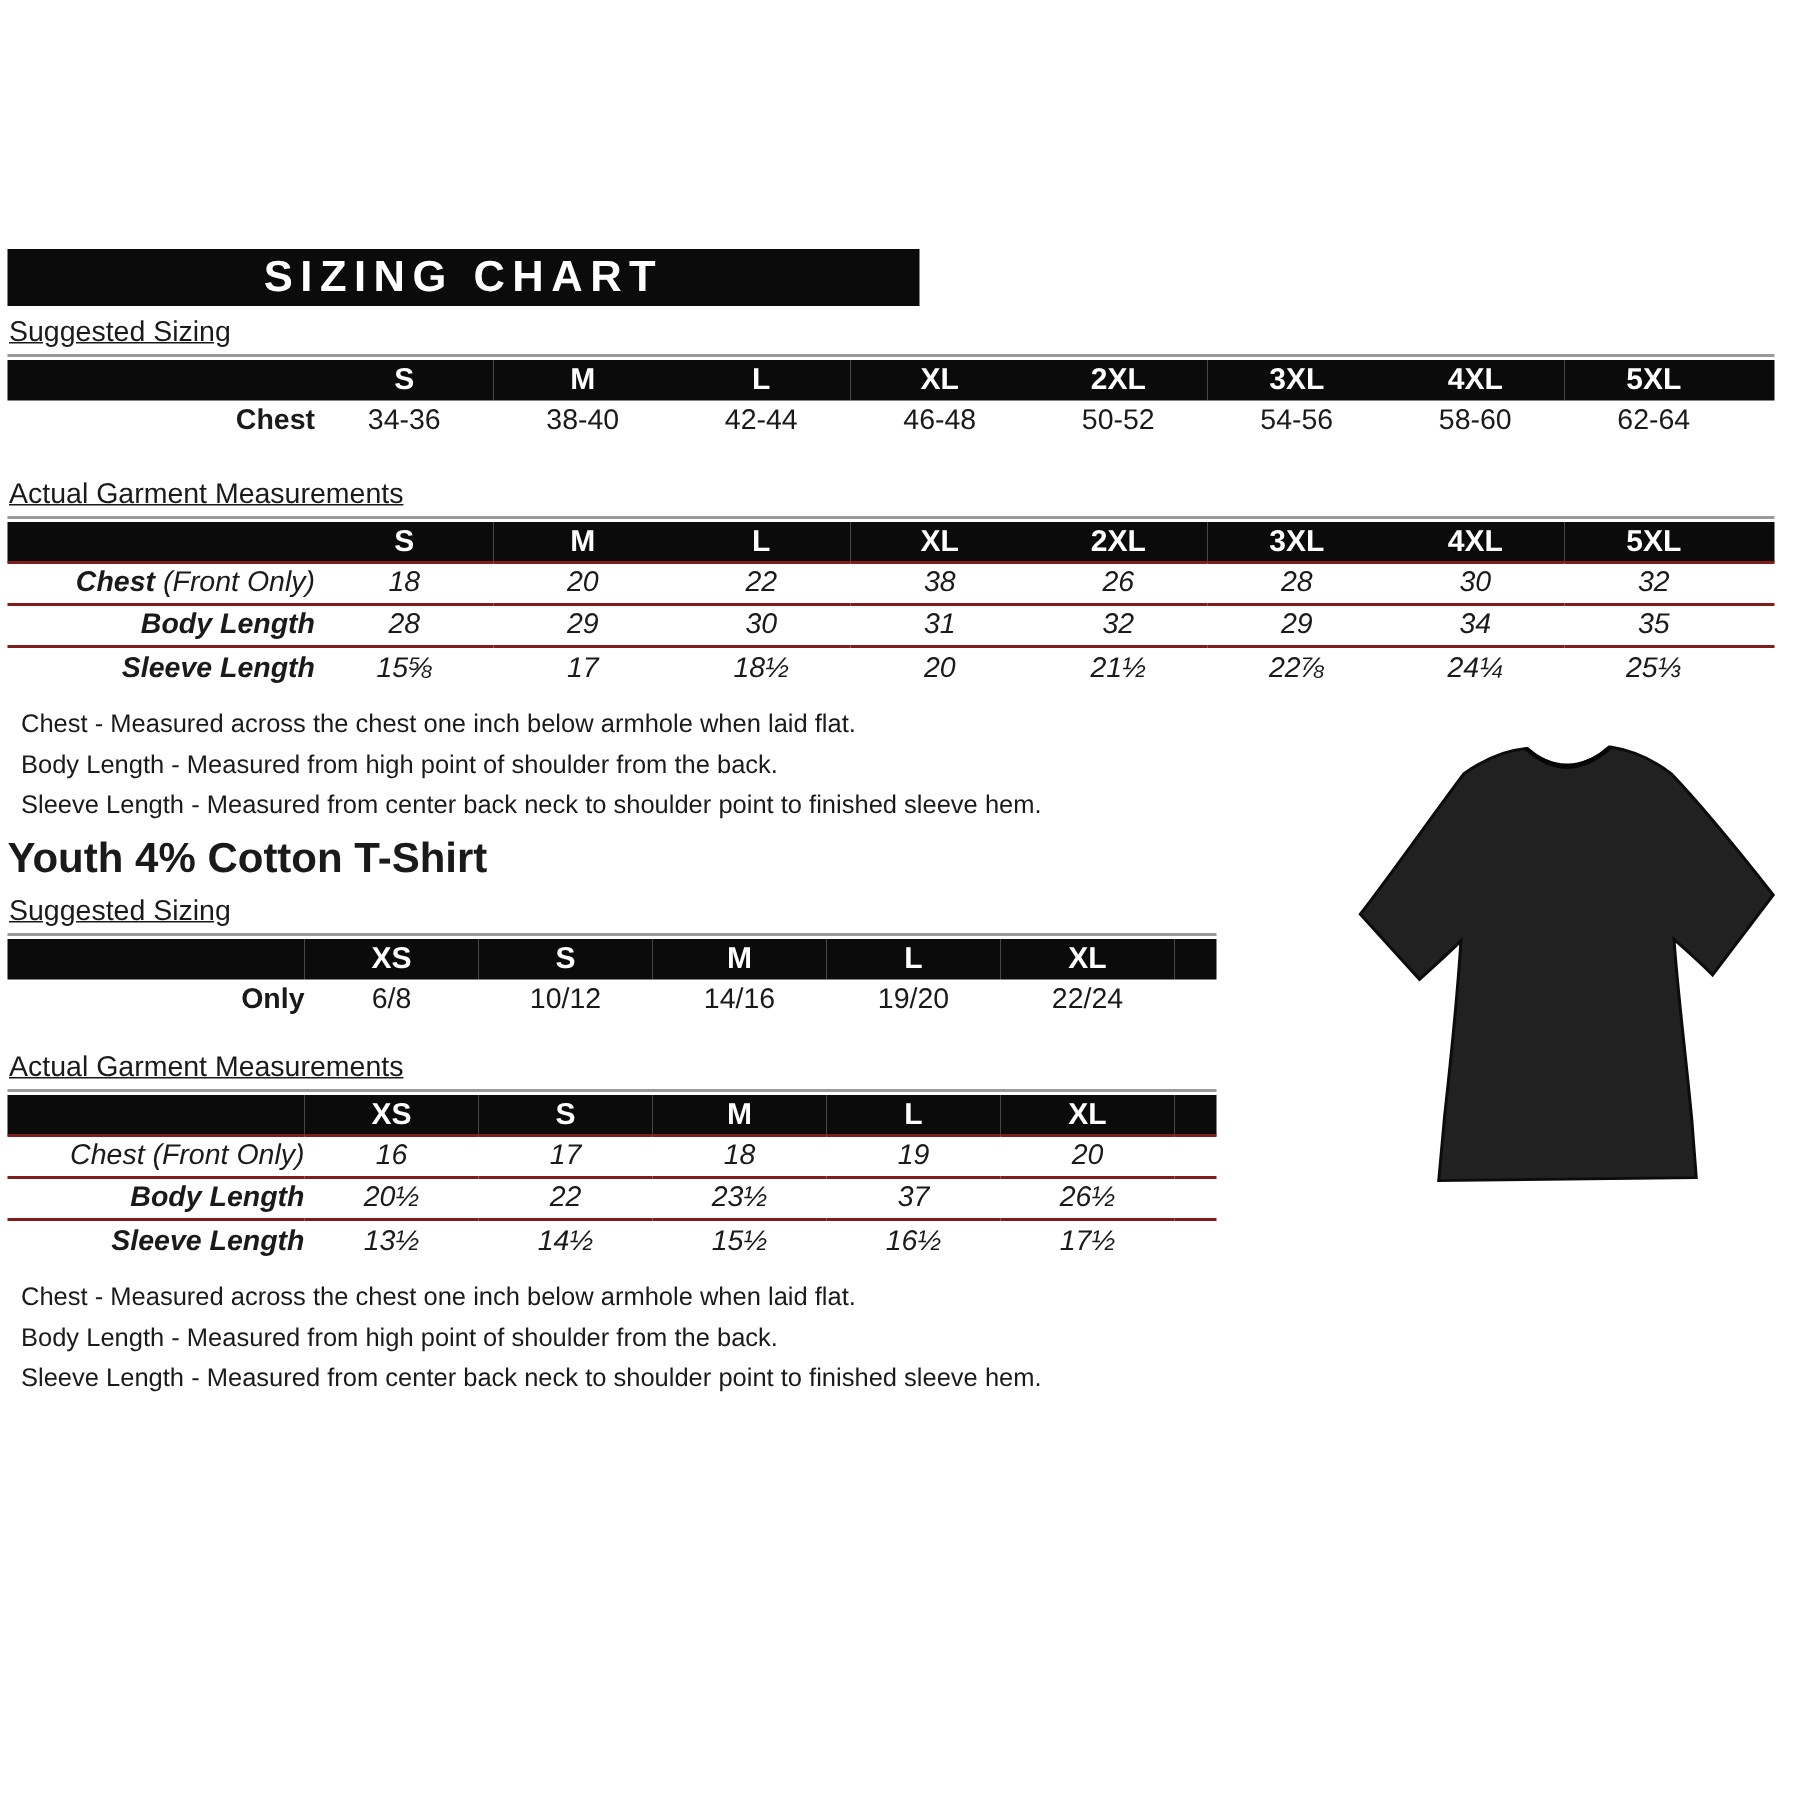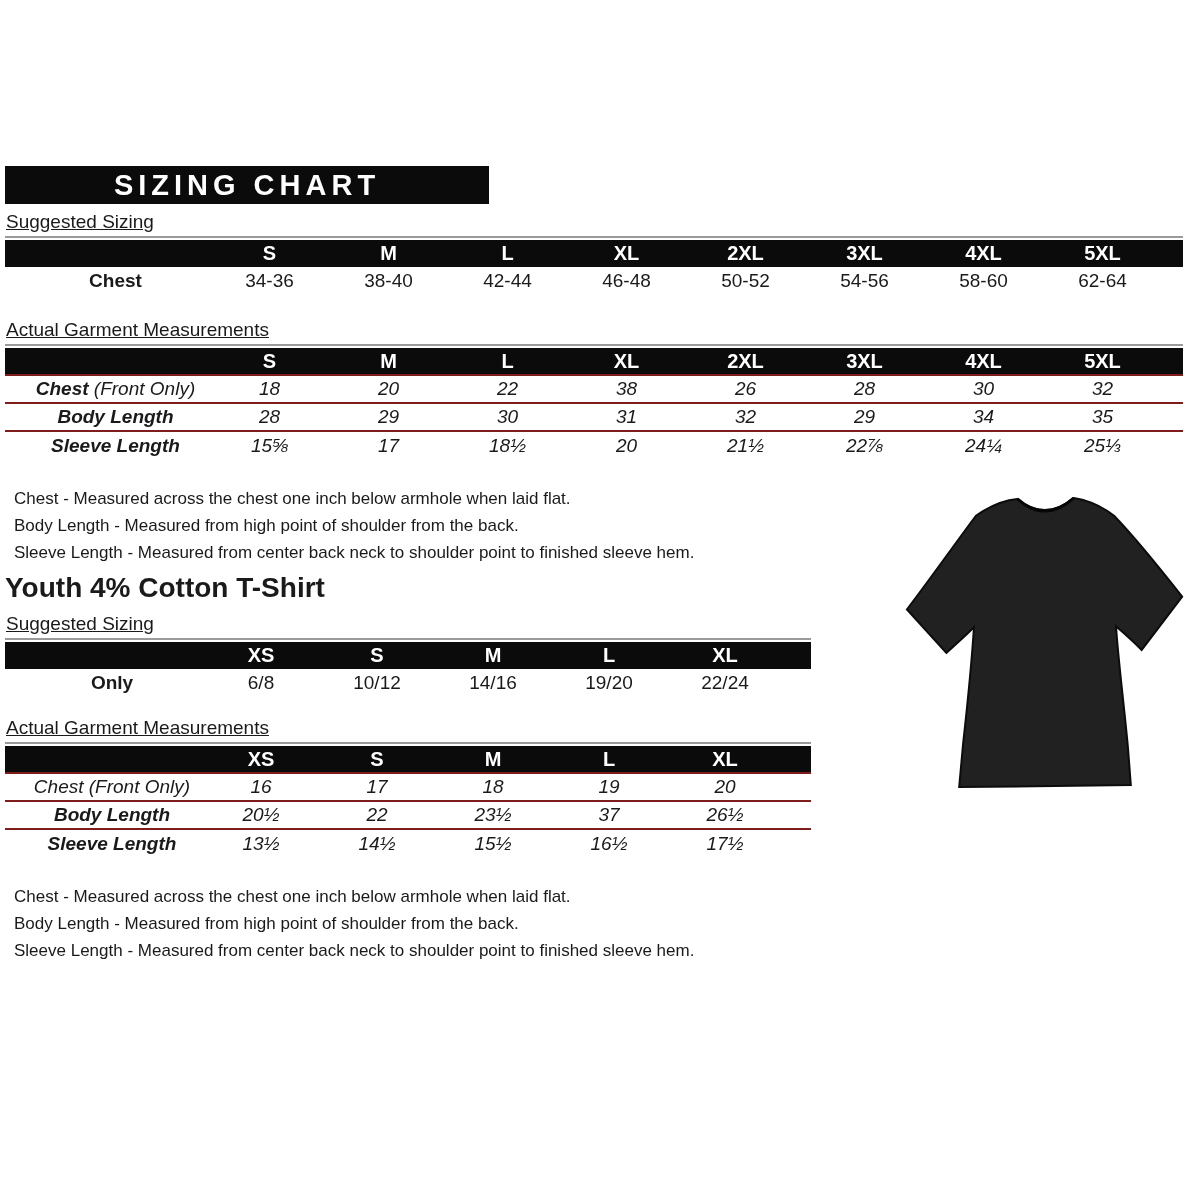--- a/index.html
+++ b/index.html
@@ -7,48 +7,48 @@
   body {
     width:1200px; height:1200px; position:relative; overflow:hidden;
     background:#ffffff; color:#1a1a1a;
     font-family:"Liberation Sans", sans-serif;
   }
   #main { position:absolute; left:5px; top:166px; width:1178px; }
 
   .header-row { display:flex; height:38px; margin-bottom:5px; }
   .page-title { width:342px; font-size:30px; line-height:38px; padding-left:9px; white-space:nowrap; }
   .banner {
-    width:484px; background:#0b0b0b; color:#fff; font-weight:bold;
+    width:608px; background:#0b0b0b; color:#fff; font-weight:bold;
     font-size:29px; letter-spacing:5px; text-align:center; line-height:38px;
   }
 
   .section-label {
     font-size:19px; padding:2px 0 3px 1px;
     border-bottom:2px solid #9a9a9a; margin-bottom:2px;text-decoration:underline;
   }
 
   table { border-collapse:collapse; table-layout:fixed; }
   .adult-table { width:1178px; }
   .youth-table { width:806px; }
   th {
     background:#0b0b0b; color:#ffffff; font-weight:bold; font-size:20px;
     height:27px; text-align:center; padding:0;
   }
   td { font-size:19px; height:28px; text-align:center; padding:0; }
-  td.rowlabel { text-align:center; padding-left:16px; }
+  td.rowlabel { text-align:right; padding-left:16px; }
   .b { font-weight:bold; }
   .actual tbody tr { border-top:2px solid #7f1d1d;font-style:italic; }
 
   .c-label-a { width:205px; } .c-size-a { width:119px; } .c-fill-a { width:21px; }
   .c-label-y { width:198px; } .c-size-y { width:116px; } .c-fill-y { width:28px; }
 
   .gap-lg { margin-top:22px; }
   .gap-md { margin-top:18px; }
 
-  .notes { margin-top:26px; padding-left:9px; }
+  .notes { margin-top:10px; padding-left:9px; }
   .notes div { font-size:17px; line-height:27px; }
 
   .youth-heading { font-size:28px; font-weight:bold; margin-top:6px; line-height:32px; }
   .youth-heading + .section-label { margin-top:7px; }
 
   .tshirt {
     position:absolute; left:897px; top:489px; width:296px; height:312px;
   }
   .tshirt .collar { fill:none; stroke:#060606; stroke-width:3; }
   .tshirt .tee-body { stroke:#0c0c0c; stroke-width:2; }

